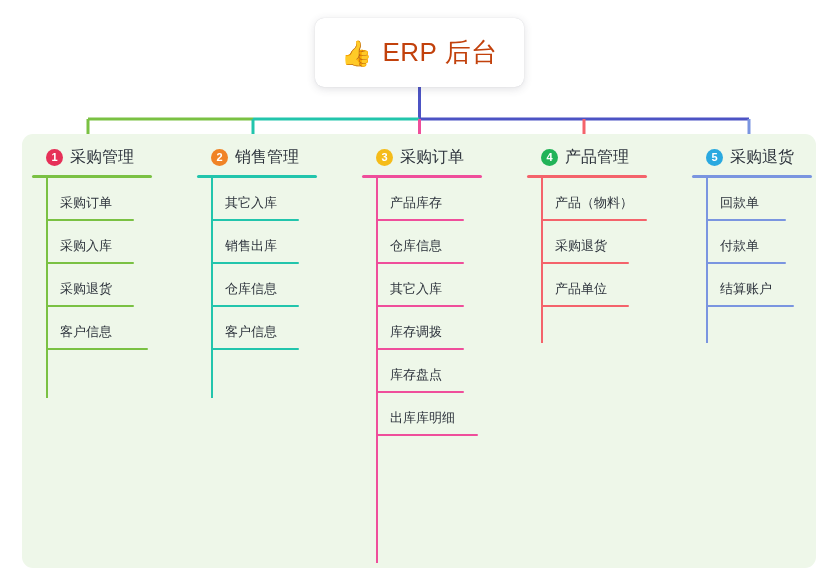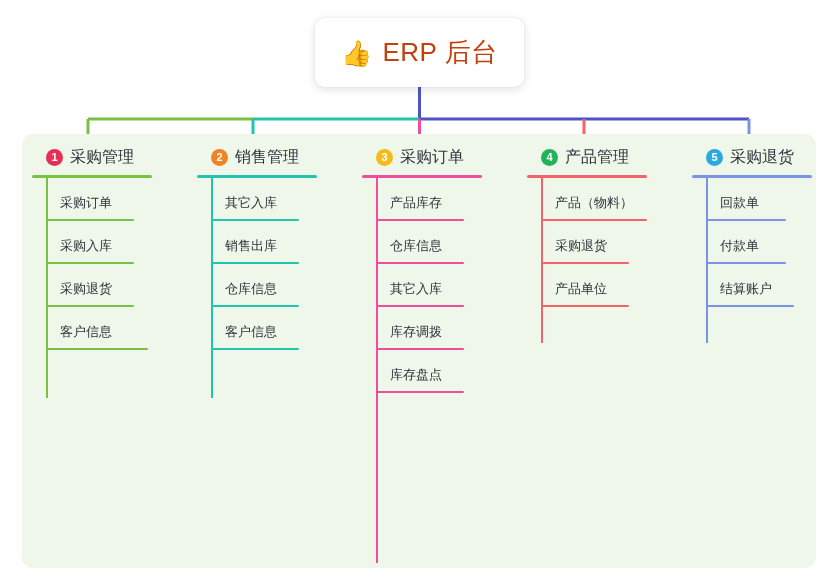--- a/index.html
+++ b/index.html
@@ -235,20 +235,24 @@
             <div class="item-rule" style="width: 88px; background: rgb(239, 78, 155);"></div>
           </div>
           <div class="item">
             <span class="item-label">库存调拨</span>
             <div class="item-rule" style="width: 88px; background: rgb(239, 78, 155);"></div>
           </div>
           <div class="item">
             <span class="item-label">库存盘点</span>
             <div class="item-rule" style="width: 88px; background: rgb(239, 78, 155);"></div>
           </div>
+          <div class="item">
+            <span class="item-label">出库库明细</span>
+            <div class="item-rule" style="width: 102px; background: rgb(239, 78, 155);"></div>
+          </div>
         </div>
       </div>
       <div class="column" style="left: 527px;">
         <div class="col-head">
           <span class="badge" style="background: rgb(33, 179, 88);">4</span>
           <span class="col-title">产品管理</span>
         </div>
         <div class="head-rule" style="width: 120px; background: rgb(244, 99, 107);"></div>
         <div class="items">
           <div class="spine" style="background: rgb(244, 99, 107); height: 165px;"></div>

